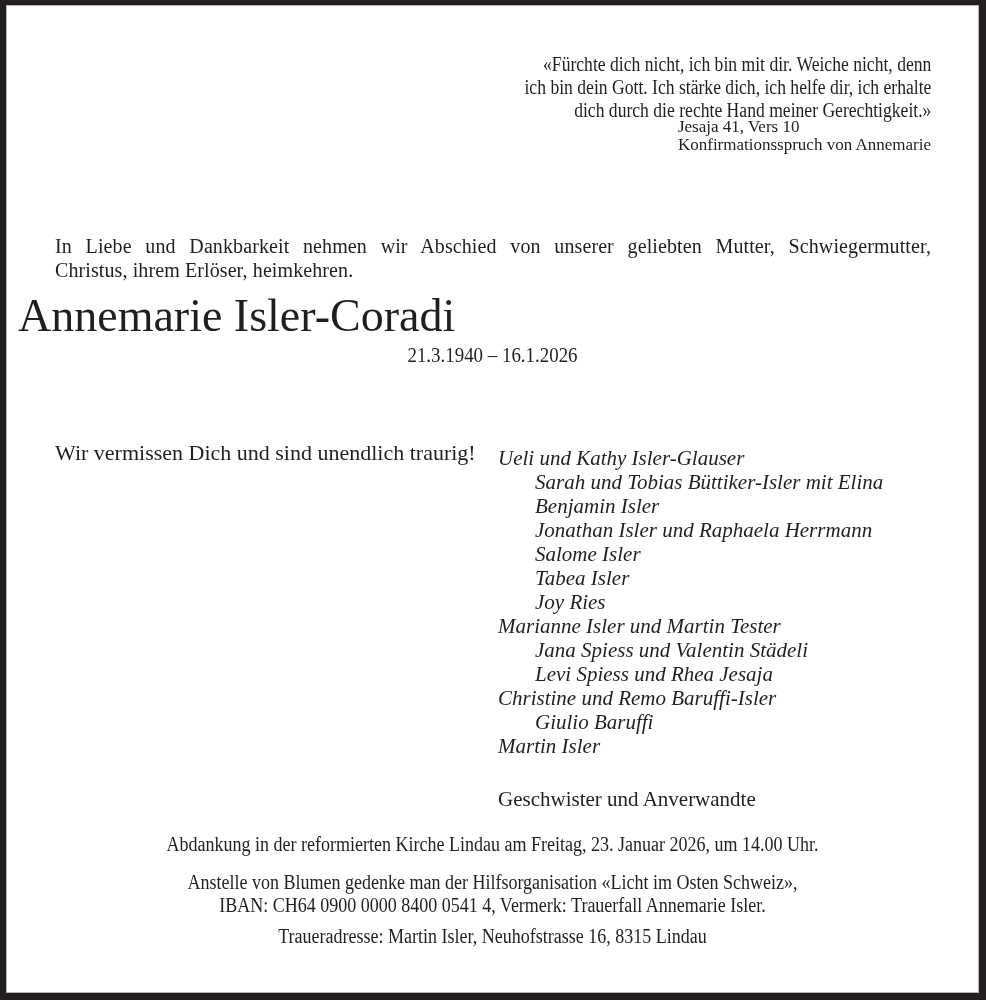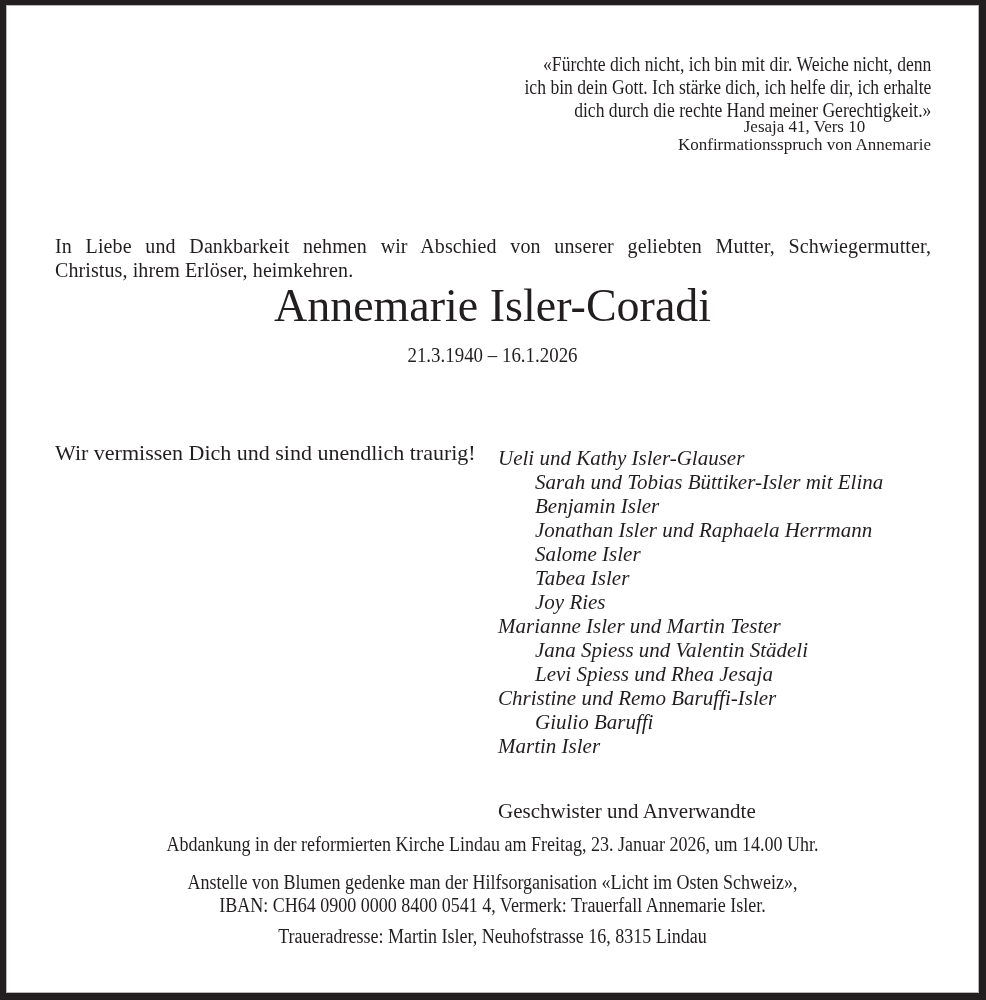--- a/index.html
+++ b/index.html
@@ -32,38 +32,37 @@
     top: 48px; right: 48px;
     text-align: right;
     font-size: 20px;
     line-height: 23px;
     white-space: pre-line;
     transform: scaleX(0.88);
     transform-origin: 100% 0;
   }
   .quote-attr {
     top: 113px; right: 48px;
-    text-align: center;
+    text-align: left;
     font-size: 17px;
     line-height: 17.5px;
   }
   .intro {
     top: 181px; left: 49px; right: 48px;
     font-size: 20px;
     line-height: 24px;
     letter-spacing: 0.1px;
     margin-top: 48px;
   }
   .intro .line { text-align: justify; text-align-last: justify; }
   .intro .line:last-child { text-align-last: left; }
 
   .name {
     top: 273px; left: 0; right: 0;
-    margin: 2px;
-    text-align: center;
+    margin: 12px;
     font-size: 46px;
     line-height: 1.15;
     font-weight: 400;
   }
   .dates {
     top: 338px; left: 0; right: 0;
     text-align: center;
     font-size: 21px;
     transform: scaleX(0.9);
     transform-origin: 50% 0;
@@ -76,21 +75,20 @@
   .family {
     top: 441px; left: 492px;
     font-size: 21px;
     line-height: 24px;
     font-style: italic;
   }
   .family .fline.indent { padding-left: 37px; }
   .relatives {
     top: 782px; left: 492px;
     font-size: 21px;
-    margin-top: 12px;
   }
   .service {
     top: 828px; left: 0; right: 0;
     text-align: center;
     font-size: 20px;
     transform: scaleX(0.9);
     transform-origin: 50% 0;
   }
   .donation {
     top: 866px; left: 0; right: 0;

